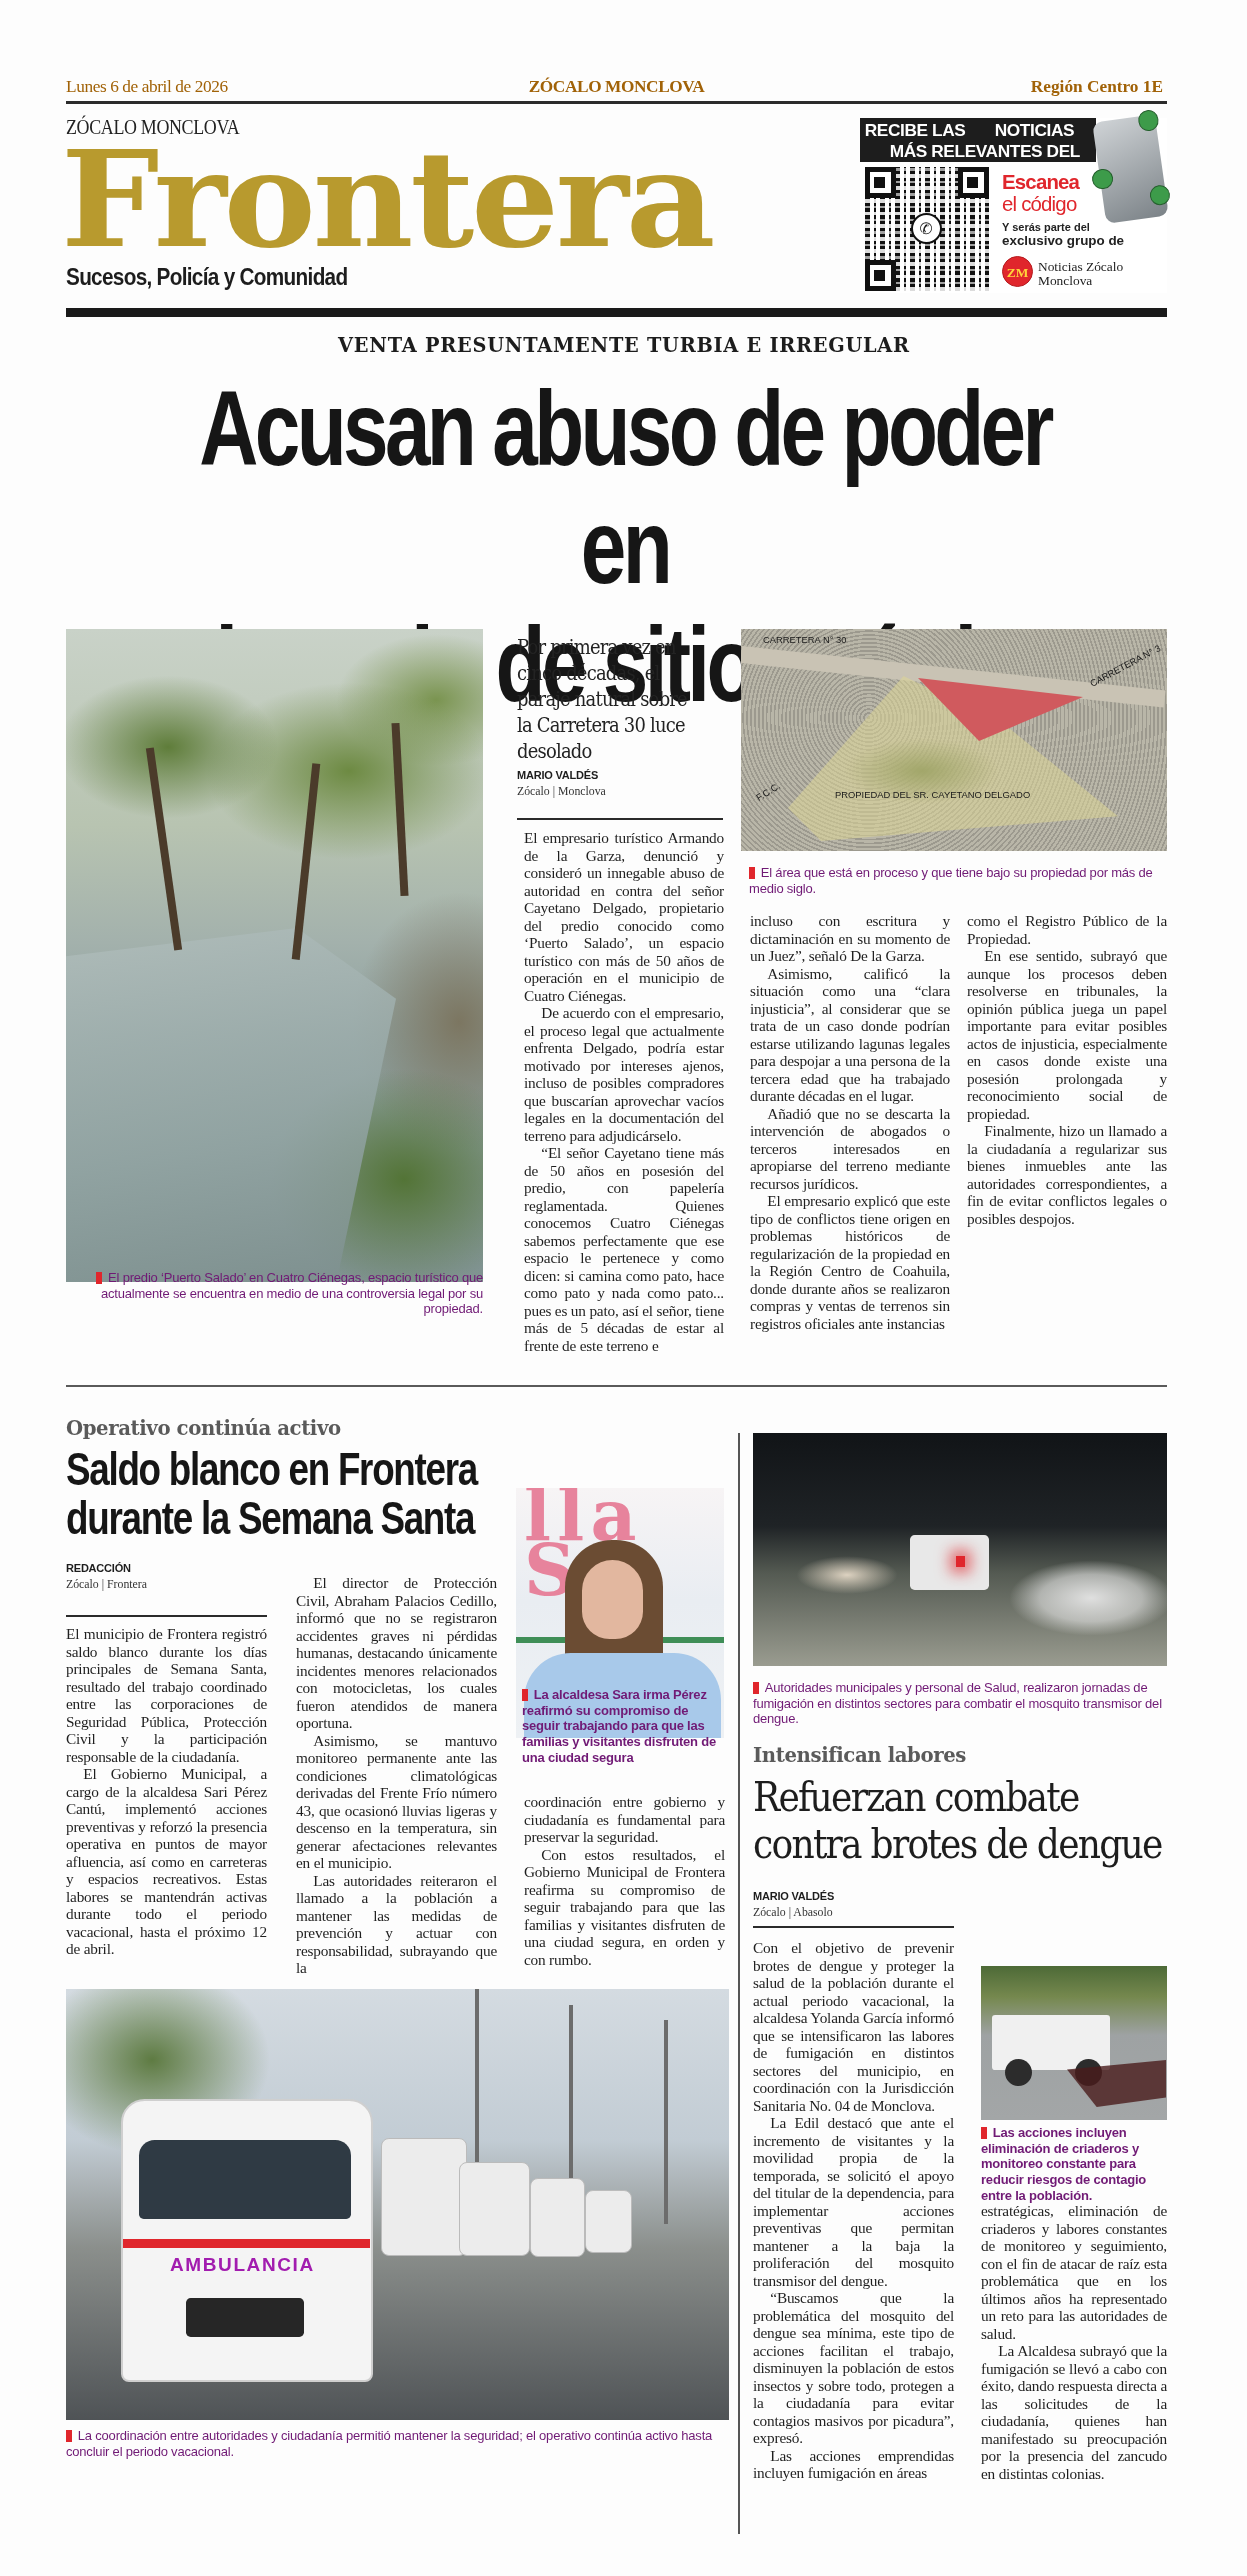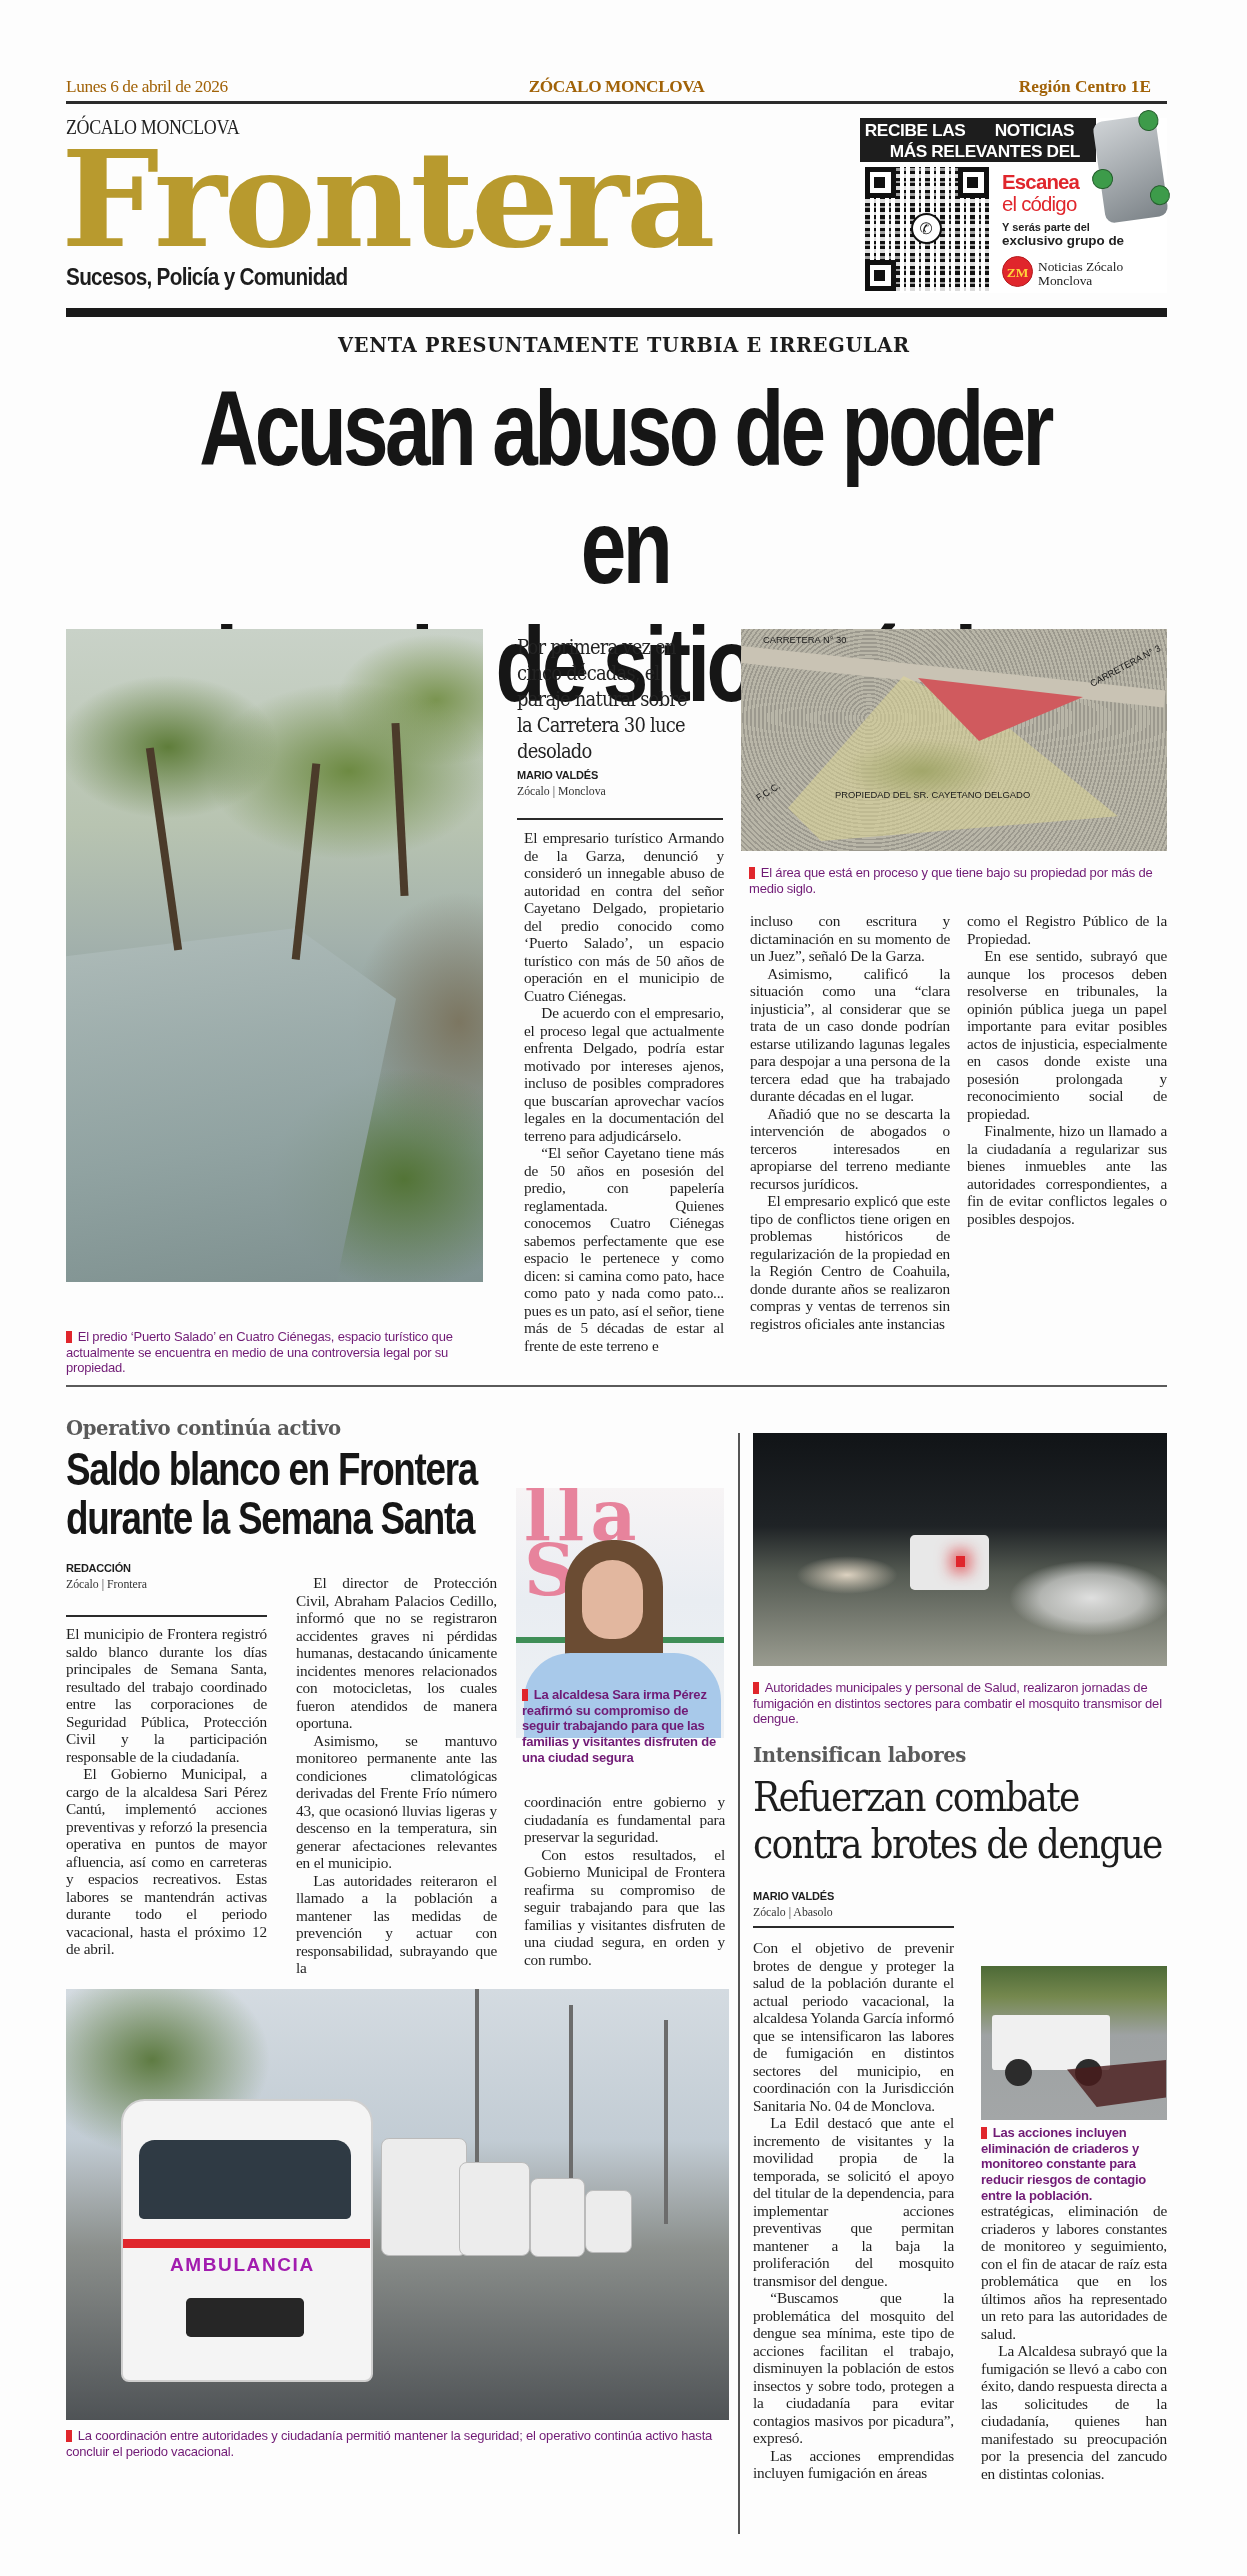--- a/index.html
+++ b/index.html
@@ -4,21 +4,21 @@
 <style>
   * { box-sizing: border-box; margin: 0; padding: 0; }
   html, body { width: 1248px; height: 2576px; background: #fdfdfd; overflow: hidden; }
   body { position: relative; font-family: "DejaVu Serif", serif; color: #1d1d1d; }
   .abs { position: absolute; }
 
   
   .folio { left: 66px; top: 77px; width: 1101px; height: 27px; font-family: "Liberation Serif", serif; font-size: 17.3px; color: #a16207; }
   .folio .l { position: absolute; left: 0; top: 0; letter-spacing: -0.4px; }
   .folio .c { position: absolute; left: 0; right: 0; text-align: center; font-weight: bold; letter-spacing: -0.4px; }
-  .folio .r { position: absolute; right: 16px; top: 0; font-weight: bold; text-align: right; }
+  .folio .r { position: absolute; right: 4px; top: 0; font-weight: bold; text-align: right; }
   .rule-thin { left: 66px; top: 101px; width: 1101px; height: 3.1px; background: #2b2b2b; }
 
   
   .kicker-brand { left: 66px; top: 116px; font-family: "Liberation Serif", serif; font-size: 20.4px; color: #222; letter-spacing: -0.4px; transform: scaleX(0.88); transform-origin: left; }
   .brand { left: 61px; top: 134px; font-family: "DejaVu Serif", serif; font-weight: bold; font-size: 132px; line-height: 1; color: #b89a2e; letter-spacing: -3.1px; transform: scaleX(1.05); transform-origin: left; }
   .brand-sub { left: 66px; top: 264px; font-family: "Liberation Sans", sans-serif; font-weight: bold; font-size: 23.6px; color: #1d1d1d; letter-spacing: -0.8px; transform: scaleX(0.88); transform-origin: left; }
   .rule-thick { left: 66px; top: 308px; width: 1101px; height: 8.6px; background: #1a1a1a; }
 
   
   .promo { left: 860px; top: 118px; width: 307px; height: 175px; background: #fff; }
@@ -174,21 +174,21 @@
   <div>Acusan abuso de poder en</div>
   <div>despojo de sitio turístico</div>
 </div>
 
 <div class="abs photo photo-river">
   <div class="water"></div>
   <span class="trunk" style="left:94px;top:118px;height:204px;transform:rotate(-8deg)"></span>
   <span class="trunk" style="left:236px;top:134px;height:197px;transform:rotate(6deg)"></span>
   <span class="trunk" style="left:330px;top:94px;height:173px;transform:rotate(-3deg)"></span>
 </div>
-<div class="abs caption" style="left:66px;top:1329px;width:417px;">
+<div class="abs caption" style="left:66px;top:1270px;width:417px;text-align:right;">
   <span class="mark"></span><span>El predio ‘Puerto Salado’ en Cuatro Ciénegas, espacio turístico que actualmente se encuentra en medio de una controversia legal por su propiedad.</span>
 </div>
 
 <div class="abs deck">Por primera vez en cinco décadas, el paraje natural sobre la Carretera 30 luce desolado</div>
 <div class="abs byline" style="left:517px;top:769px;width:206px;">
   <div class="name">MARIO VALDÉS</div>
   <div class="loc">Zócalo | Monclova</div>
 </div>
 <div class="abs byline-rule" style="left:517px;top:818px;width:206px;"></div>
 

